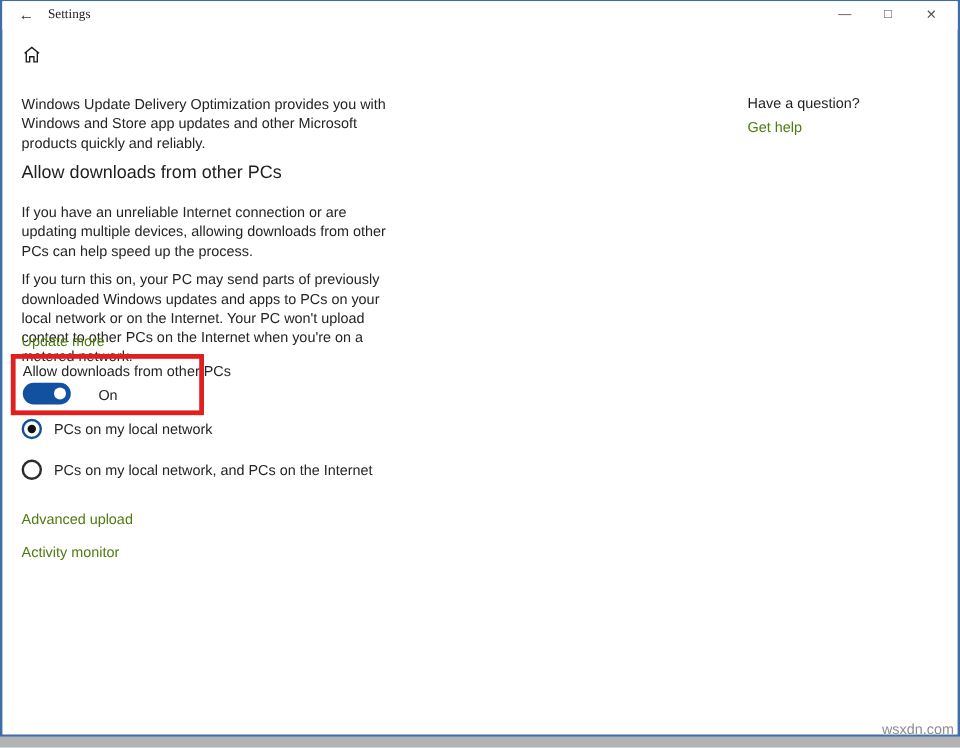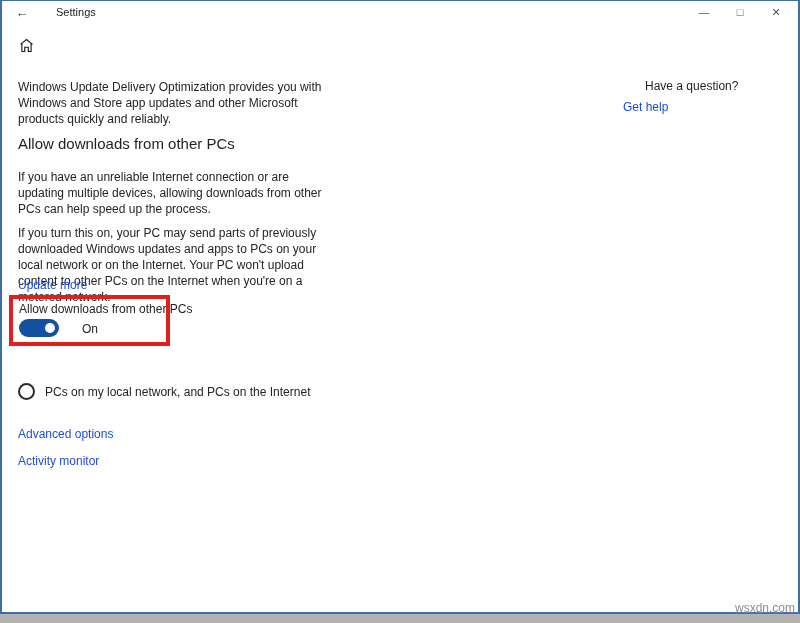--- a/index.html
+++ b/index.html
@@ -27,22 +27,22 @@
     background: #ffffff;
   }
   .back-btn {
     position: absolute; left: 8px; top: 2px;
     width: 24px; height: 18px;
     font-size: 13px; color: #333;
     display: flex; align-items: center; justify-content: center;
     cursor: pointer;
   }
   .titlebar-title {
-    position: absolute; left: 54px; top: 5px;
-    font-size: 11px; color: #222;
+    position: absolute; left: 38px; top: 5px;
+    font-size: 11px; color: #222; font-family: Liberation Serif, serif;
   }
   .win-controls {
     position: absolute; right: 4px; top: 0;
     display: flex;
   }
   .win-btn {
     width: 36px; height: 22px;
     display: flex; align-items: center; justify-content: center;
     font-size: 11px; color: #555;
     cursor: pointer;
@@ -65,27 +65,27 @@
     width: 312px; left: 16px;
   }
   .intro { top: 78px; }
   .section-title {
     position: absolute; left: 16px; top: 134px;
     font-size: 15px; color: #1f1f1f; font-weight: 400;
   }
   .para1 { top: 168px; }
   .para2 { top: 224px; }
   .link {
-    color: #1d4ed8; cursor: pointer; font-size: 12px; margin-top: 38px;
+    color: #4d7c0f; cursor: pointer; font-size: 12px; margin-top: 38px;
   }
   .learn-more { position: absolute; left: 16px; top: 274px; }
   
   .help-question {
     position: absolute; left: 621px; top: 78px;
-    font-size: 12px; color: #1f1f1f; margin-left: 22px;
+    font-size: 12px; color: #1f1f1f;
   }
   .get-help { position: absolute; left: 621px; top: 96px; }
   
   .toggle-label {
     position: absolute; left: 17px; top: 301px;
     font-size: 12px; color: #242424;
   }
   .toggle {
     position: absolute; left: 17px; top: 318px;
     width: 40px; height: 18px;
@@ -195,28 +195,32 @@
   </div>
 
   <div class="toggle-label">Allow downloads from other PCs</div>
   <div class="toggle">
     <div class="toggle-knob"></div>
   </div>
   <div class="toggle-state">On</div>
 
   <div class="highlight-rect"></div>
 
+  <div class="radio-row radio-row-1">
+    <span class="radio-circle checked"></span>
+    <span class="radio-label">PCs on my local network</span>
+  </div>
 
   <div class="radio-row radio-row-2">
     <span class="radio-circle"></span>
     <span class="radio-label">PCs on my local network, and PCs on the Internet</span>
   </div>
 
   <div class="advanced-options">
-    <span class="link">Advanced options</span>
+    <span class="link">Advanced upload</span>
   </div>
   <div class="activity-monitor">
     <span class="link">Activity monitor</span>
   </div>
 
 </div>
 
 <div class="watermark">wsxdn.com</div>
 
 </body></html>

